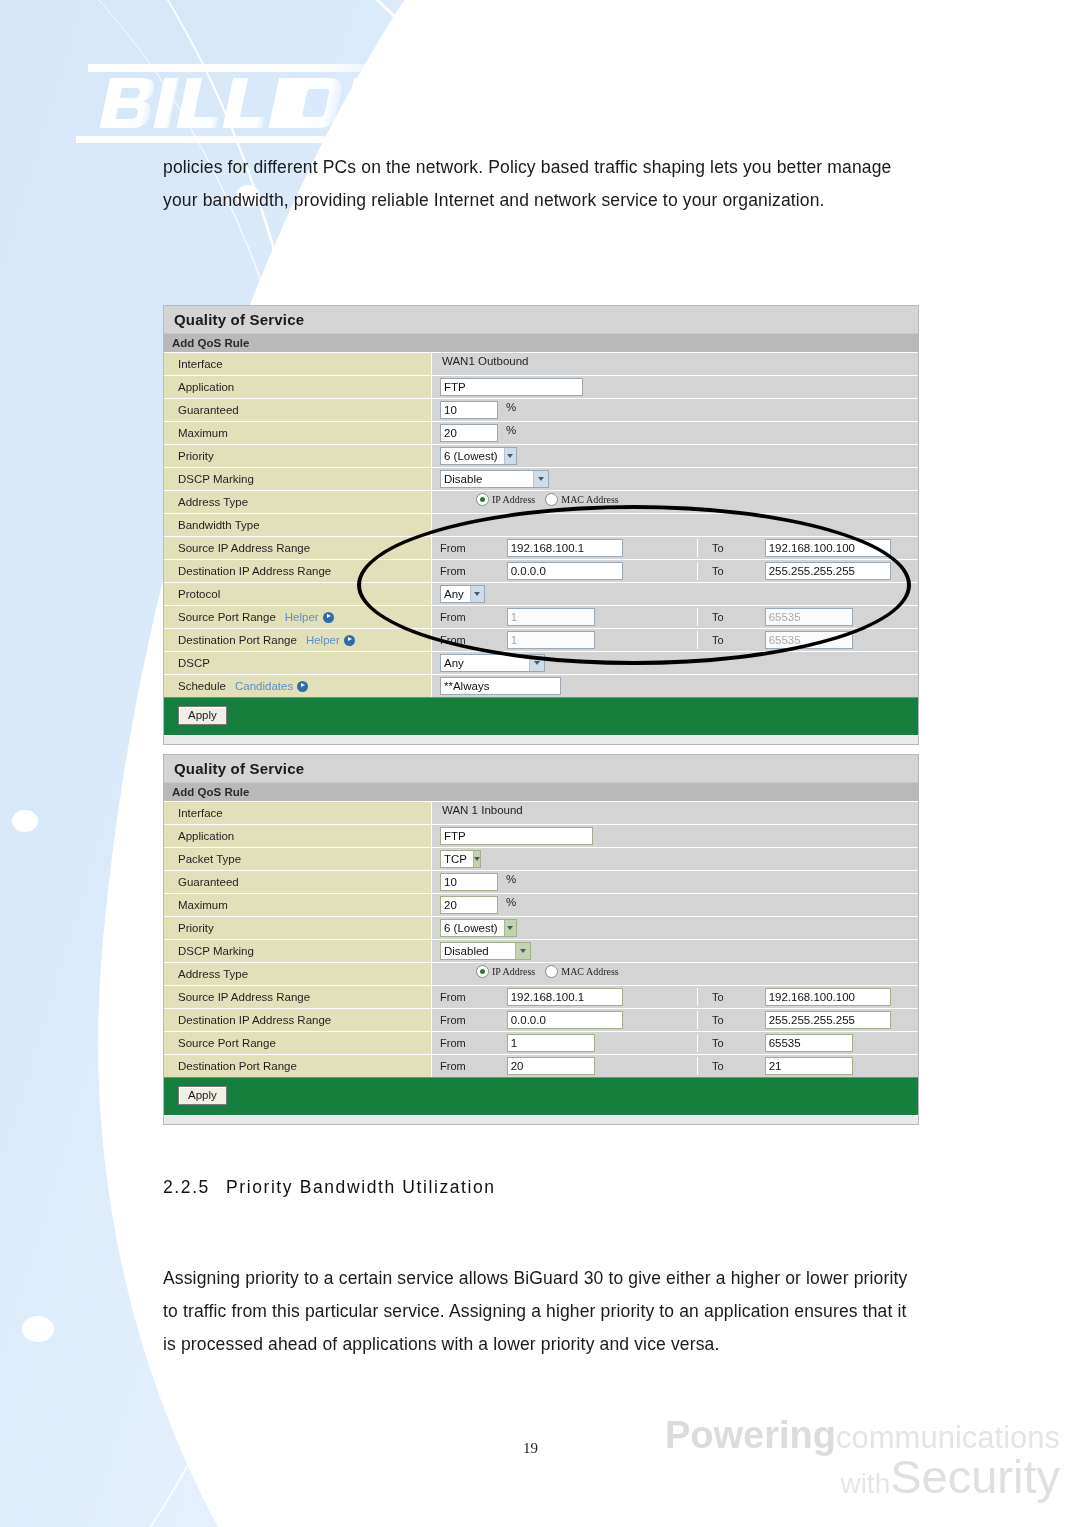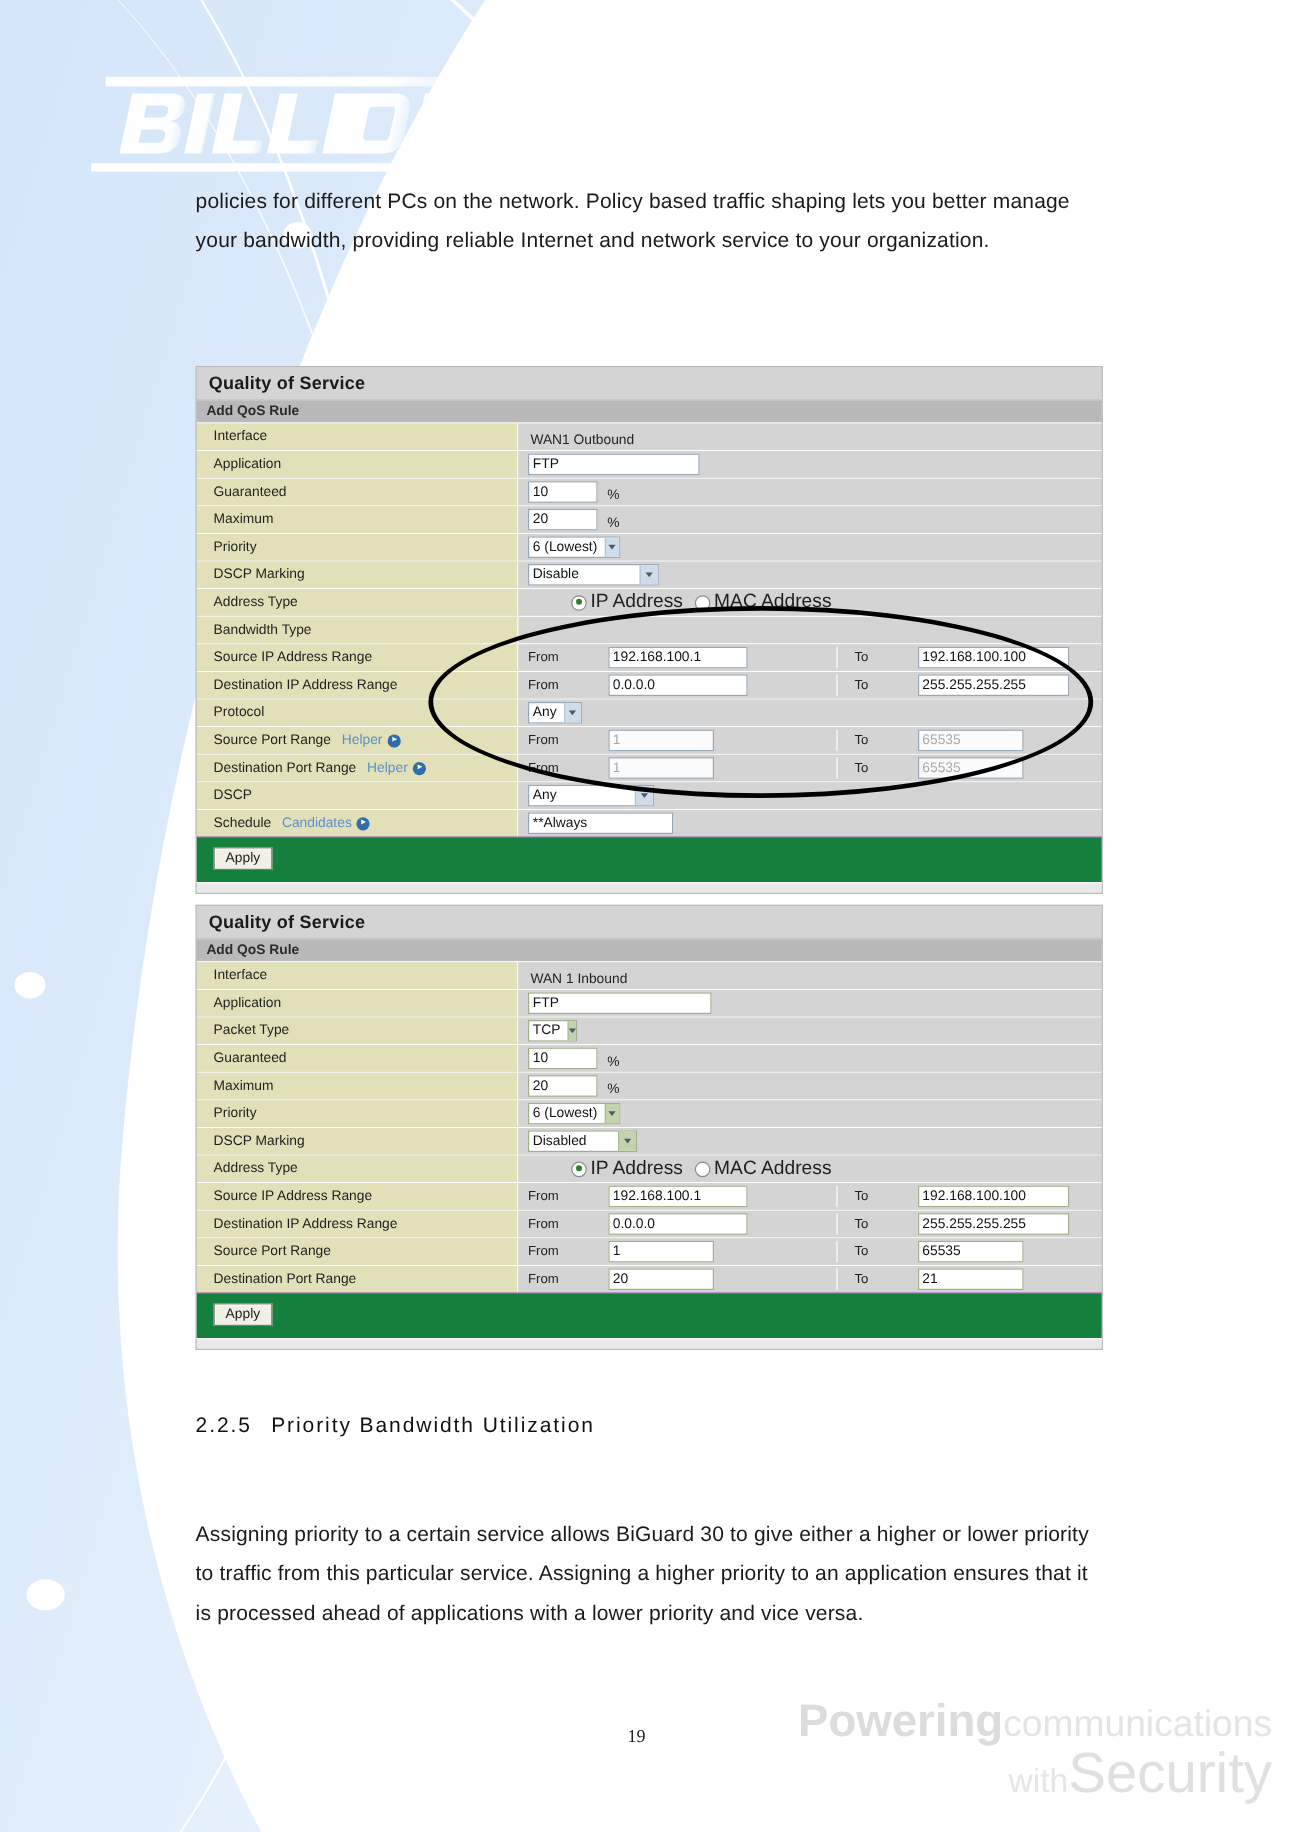--- a/index.html
+++ b/index.html
@@ -201,21 +201,21 @@
     font-size: 11.5px;
     color: #1f1f1f;
     border-right: 1px solid #ffffff;
   }
   .qval {
     flex: 1;
     background: #d4d4d4;
     padding: 2px 0 2px 8px;
     box-sizing: border-box;
     display: flex;
-    align-items: flex-end;
+    align-items: flex-start;
     font-size: 11.5px;
     color: #1f1f1f;
   }
   .qval.split {
     padding: 2px 0 2px 0;
   }
 
   .qval .plain { padding-left: 2px; }
 
   .helper-link {
@@ -307,21 +307,22 @@
   .sel-proto { width: 40px; }
   .sel-dscp2 { width: 100px; }
   .sel-pkt { width: 36px; }
   .sel-dscpmark2 { width: 86px; }
 
   
   .radio-wrap {
     display: inline-flex;
     align-items: center;
     margin-right: 10px;
-    font-size: 16px;
+    font-size: 10px;
+    font-family: Liberation Serif, serif;
   }
   .radio {
     width: 11px; height: 11px;
     border-radius: 50%;
     border: 1px solid #8b8b8b;
     background: #ffffff;
     display: inline-block;
     position: relative;
     margin-right: 3px;
   }

